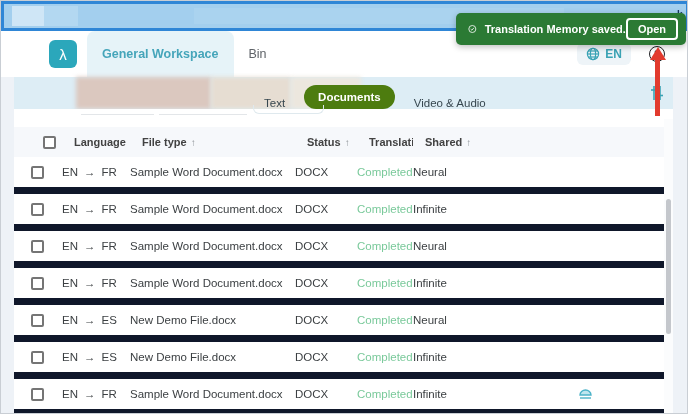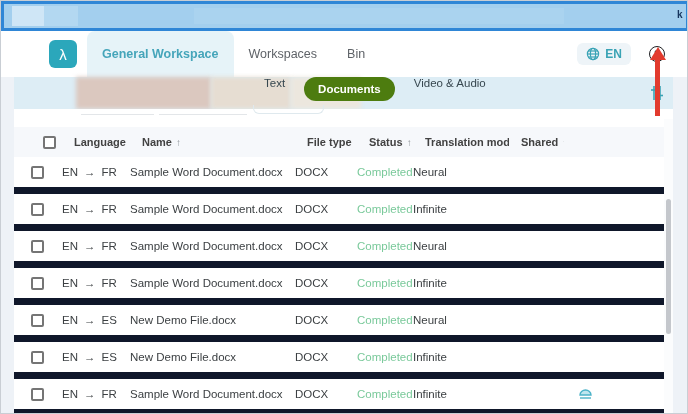--- a/index.html
+++ b/index.html
@@ -49,21 +49,21 @@
   
   .gutter-left  { position:absolute; left:0; top:76px; width:13px; height:338px; background:#eef2f7; }
   .gutter-right { position:absolute; left:672px; top:76px; width:16px; height:338px; background:#eef2f7; }
 
   
   .subbar { position:absolute; left:13px; top:76px; width:659px; height:32px; background:#ddedf5; }
   .redacted { position:absolute; top:0; height:32px; filter:blur(2px); }
   .r1 { left:62px;  width:135px; background:#dbc8bf; }
   .r2 { left:197px; width:80px;  background:#e6ddd2; }
   .r3 { left:277px; width:70px;  background:#ece7de; }
-  .subtabs { position:absolute; left:237px; top:0; height:32px; display:flex; align-items:flex-start; }
+  .subtabs { position:absolute; left:237px; top:0; height:32px; display:flex; align-items:flex-end; }
   .subtab { font-size:11.5px; color:#37474f; padding:0 13px; white-space:nowrap; }
   .subtab.pill { background:#4d7c0f; color:#fff; font-weight:bold; border-radius:15px;
                  padding:6px 14px; margin:0 6px; }
   .filter-btn { position:absolute; right:8px; top:8px; }
 
   
   .thinrow { position:absolute; left:13px; top:108px; width:659px; height:10px; background:#fff; }
   .seg { position:absolute; top:5px; height:1px; background:#e3e6e9; }
   .seg1 { left:67px; width:73px; }
   .seg2 { left:145px; width:88px; }
@@ -99,21 +99,20 @@
     <div class="blk1"></div>
     <div class="blk2"></div>
     <div class="blk3"></div>
   </div>
   <span class="topbar-fragment">k</span>
 
   <div class="navbar">
     <div class="logo">λ</div>
     <div class="navtabs">
       <div class="navtab active">General Workspace</div>
-      <div class="navtab">Workspaces</div>
       <div class="navtab">Bin</div>
     </div>
     <div class="nav-right">
       <div class="lang-chip">
         <svg width="14" height="14" viewBox="0 0 14 14" fill="none" stroke="#3aa3b5" stroke-width="1.2">
           <circle cx="7" cy="7" r="5.6"></circle>
             <ellipse cx="7" cy="7" rx="2.6" ry="5.6"></ellipse>
             <line x1="1.4" y1="7" x2="12.6" y2="7"></line>
             <line x1="2" y1="4" x2="12" y2="4"></line>
             <line x1="2" y1="10" x2="12" y2="10"></line>
@@ -150,21 +149,20 @@
   <div class="thinrow">
     <div class="seg seg1"></div>
     <div class="seg seg2"></div>
     <div class="tabbox"></div>
   </div>
 
   <div class="table">
     <div class="tr head">
       <div class="td"><span class="cb"></span></div>
       <div class="td"><span>Language</span><span class="sort">↑</span></div>
-      <div class="td"><span>Name</span><span class="sort">↑</span></div>
       <div class="td"><span>File type</span><span class="sort">↑</span></div>
       <div class="td"><span>Status</span><span class="sort">↑</span></div>
       <div class="td"><span>Translation model</span></div>
       <div class="td"><span>Shared</span><span class="sort">↑</span></div>
     </div>
 
     <div class="tr">
       <div class="td"><span class="cb"></span></div>
       <div class="td"><span>EN</span><span class="lang-arr">→</span><span>FR</span></div>
       <div class="td">Sample Word Document.docx</div>
@@ -244,19 +242,27 @@
           <line x1="2" y1="11" x2="13" y2="11"></line>
         </svg>
       </div>
     </div>
   </div>
 
   <div class="sbar-track">
     <div class="sbar-thumb"></div>
   </div>
 
+  <div class="toast">
+    <svg width="16" height="16" viewBox="0 0 16 16" fill="none" stroke="#fff" stroke-width="1.5">
+      <circle cx="8" cy="8" r="6.5"></circle>
+      <polyline points="5,8.2 7.2,10.2 11,5.8"></polyline>
+    </svg>
+    <span class="toast-msg">Translation Memory saved.</span>
+    <button class="toast-btn">Open</button>
+  </div>
 
   <div class="arrow">
     <div class="head"></div>
     <div class="shaft"></div>
   </div>
 
 </div>
 
 </body></html>

